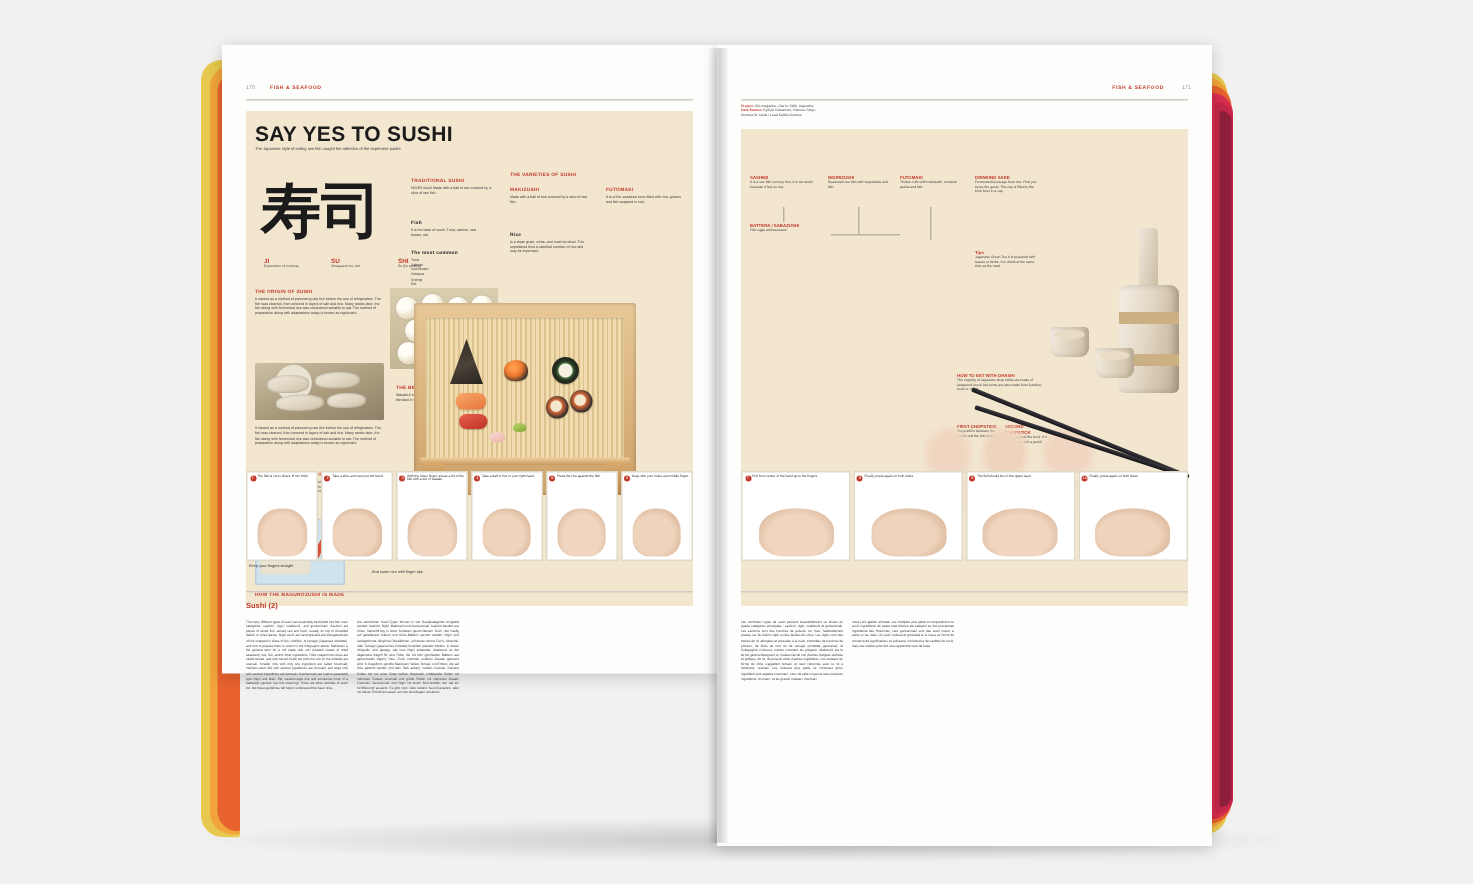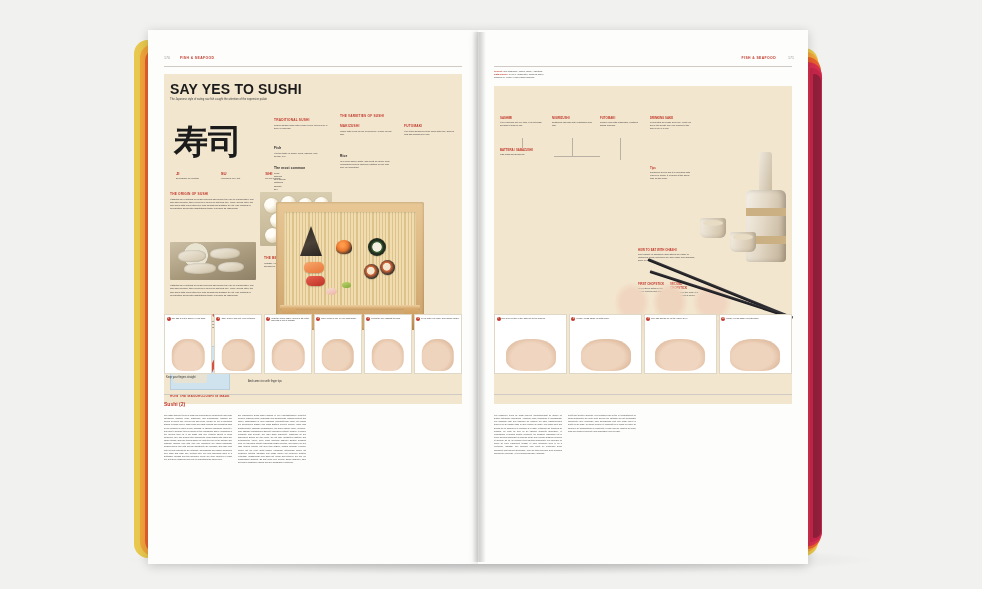--- a/index.html
+++ b/index.html
@@ -44,21 +44,21 @@
   .ledge.l1 { left: -14px; top: 10px; width: 26px; height: 518px; background: #e8c84e; transform: skewY(1.2deg); }
   .ledge.l2 { left: -8px;  top: 14px; width: 20px; height: 512px; background: #f0a43a; transform: skewY(1.2deg); }
   .ledge.l3 { left: -3px;  top: 18px; width: 15px; height: 506px; background: #e8622d; transform: skewY(1.2deg); }
 
   .page {
     position: absolute;
     top: 0;
     background: #fdfdfb;
     box-shadow: 0 2px 10px rgba(0,0,0,.18);
   }
-  .page.left  { left: 0px;   width: 330px; height: 534px; }
+  .page.left  { left: 0px;   width: 330px; height: 419px; }
   .page.right { left: 330px; width: 330px; height: 534px; }
 
   .gutter {
     position: absolute;
     left: 324px; top: 2px;
     width: 14px; height: 530px;
     background: linear-gradient(to right, rgba(0,0,0,0) 0%, rgba(0,0,0,.14) 45%, rgba(0,0,0,.17) 55%, rgba(0,0,0,0) 100%);
     z-index: 6;
     pointer-events: none;
   }
@@ -110,21 +110,21 @@
     position: absolute;
     left: 6px; top: 24px;
     width: 168px;
     font-size: 2.7px;
     line-height: 1.4;
     color: #444;
   }
   .kanji {
     position: absolute;
     left: 10px; top: 46px;
-    font-size: 34px;
+    font-size: 40px;
     line-height: 42px;
     font-weight: bold;
     color: #1b1b1b;
     font-family: "DejaVu Sans", sans-serif;
   }
   .kanji-legend {
     position: absolute;
     left: 12px; top: 97px;
     width: 120px;
     display: flex;

